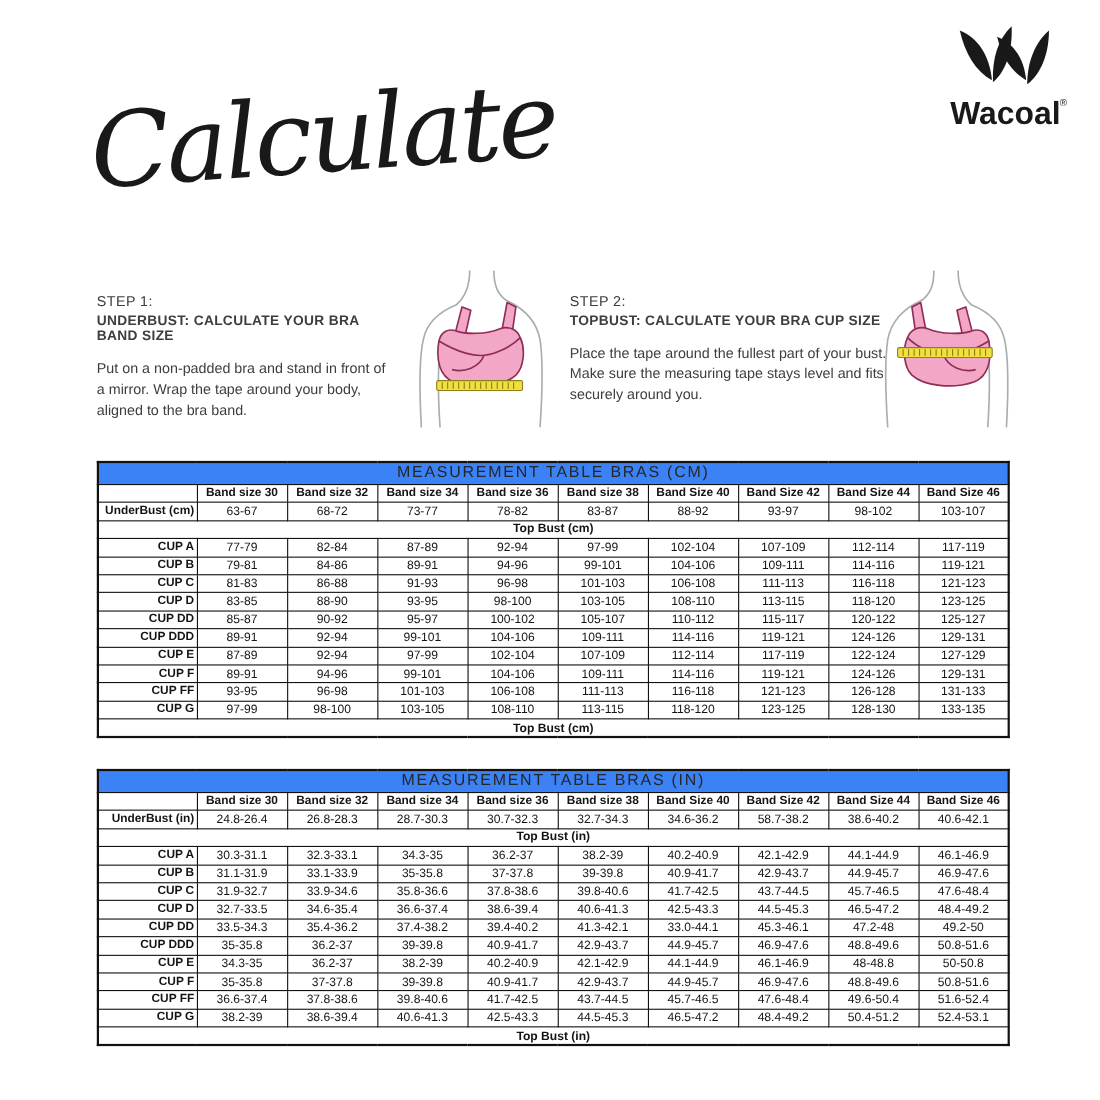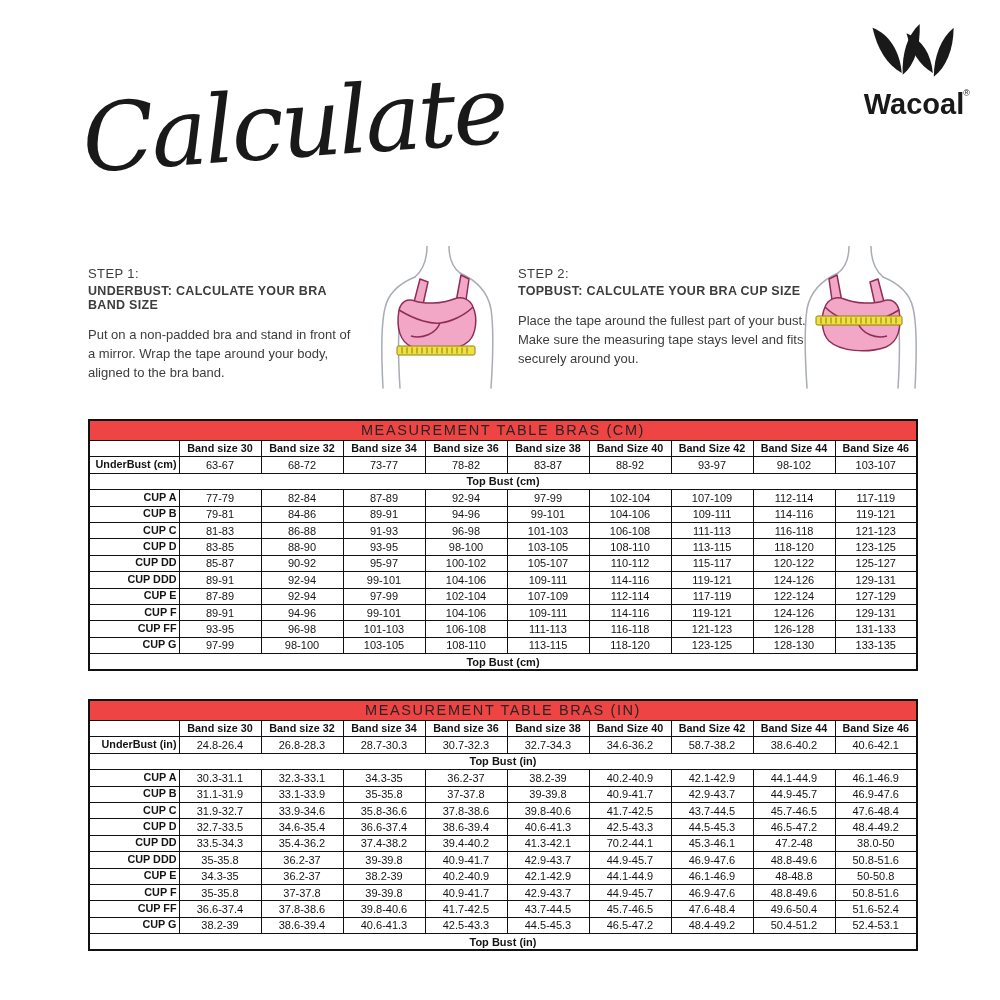--- a/index.html
+++ b/index.html
@@ -32,21 +32,21 @@
   #illus-2{left:794px;top:246px;}
 
   
   .tablewrap{position:absolute;left:88px;width:830px;}
   #table-cm{top:419px;}
   #table-in{top:699px;}
   table.meas{width:100%;border-collapse:collapse;table-layout:fixed;border:2px solid #111;}
   .meas col.label-col{width:90px;}
   .meas td{border:1px solid #111;height:15.4px;font-size:11px;line-height:1.1;
       text-align:center;padding:0 2px;color:#141414;white-space:nowrap;overflow:hidden;}
-  .meas td.title-cell{background:#ef4444;font-size:14.5px;letter-spacing:1.6px;
+  .meas td.title-cell{background:#3b82f6;font-size:14.5px;letter-spacing:1.6px;
       height:19px;color:#262626;}
   .meas td.col-head{font-weight:700;font-size:10.8px;margin-left:36px;}
   .meas td.row-label{text-align:right;padding-left:3px;font-weight:700;font-size:10.8px;}
   .meas td.span-row{font-weight:700;font-size:11px;}
 </style>
 </head>
 <body>
 
 <div class="page">
 
@@ -423,24 +423,24 @@
             <td class="value">46.5-47.2</td>
             <td class="value">48.4-49.2</td>
           </tr>
           <tr>
             <td class="row-label">CUP DD</td>
             <td class="value">33.5-34.3</td>
             <td class="value">35.4-36.2</td>
             <td class="value">37.4-38.2</td>
             <td class="value">39.4-40.2</td>
             <td class="value">41.3-42.1</td>
-            <td class="value">70.2-44.1</td>
+            <td class="value">33.0-44.1</td>
             <td class="value">45.3-46.1</td>
             <td class="value">47.2-48</td>
-            <td class="value">38.0-50</td>
+            <td class="value">49.2-50</td>
           </tr>
           <tr>
             <td class="row-label">CUP DDD</td>
             <td class="value">35-35.8</td>
             <td class="value">36.2-37</td>
             <td class="value">39-39.8</td>
             <td class="value">40.9-41.7</td>
             <td class="value">42.9-43.7</td>
             <td class="value">44.9-45.7</td>
             <td class="value">46.9-47.6</td>

